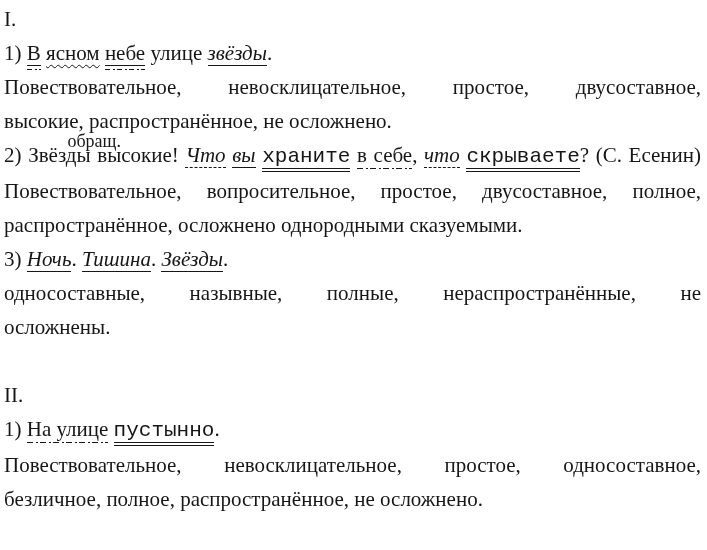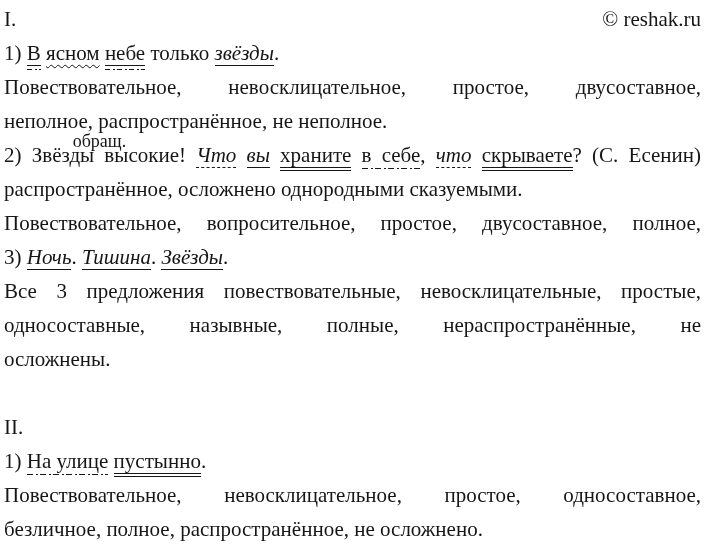--- a/index.html
+++ b/index.html
@@ -12,21 +12,21 @@
     overflow: hidden;
   }
   .page { padding: 2px 6px 0 4px; }
   .line { line-height: 34px; min-height: 34px; white-space: normal; }
   .just { text-align: justify; text-align-last: justify; }
   .hdr { display: flex; justify-content: space-between; align-items: baseline; }
   .gap { height: 34px; }
 
   
   .u-solid  { border-bottom: 1.5px solid #161616; font-style: italic; }
-  .u-double { border-bottom: 4px double #161616; }
+  .u-double { border-bottom: 4px double #161616; font-family: Liberation Mono, monospace; }
   .u-dashed { border-bottom: 1.6px dashed #161616; font-style: italic; }
   .u-wavy   {
     text-decoration-line: underline;
     text-decoration-style: wavy;
     text-decoration-thickness: 1px;
     text-underline-offset: 4px;
   }
   .u-dashdot {
     padding-bottom: 2px;
     background-image: linear-gradient(90deg,
@@ -64,42 +64,40 @@
     color: #161616;
   }
 </style>
 </head>
 <body>
 
 <div class="page">
 
   <div class="line hdr">
     <span>I.</span>
-    <span>© reshak.ru</span>
   </div>
 
   <div class="line"><span>1) </span><span class="u-sd">В</span>
     <span class="u-wavy">ясном</span>
-    <span class="u-sd">небе</span><span> только </span><span class="u-solid">звёзды</span><span>.</span></div>
+    <span class="u-sd">небе</span><span> улице </span><span class="u-solid">звёзды</span><span>.</span></div>
 
   <div class="line just"><span>Повествовательное, невосклицательное, простое, двусоставное,</span></div>
-  <div class="line"><span>неполное, распространённое, не неполное.</span></div>
+  <div class="line"><span>высокие, распространённое, не осложнено.</span></div>
 
   <div class="line just"><span>2) </span><span class="addr"><span class="addr-label">обращ.</span><span>Звёзды высокие</span></span><span>! </span><span class="u-dashed">Что</span>
     <span class="u-solid">вы</span>
     <span class="u-double">храните</span>
     <span class="u-dashdot">в себе</span><span>, </span><span class="u-dashed">что</span>
     <span class="u-double">скрываете</span><span>? (С. Есенин)</span></div>
 
+  <div class="line just"><span>Повествовательное, вопросительное, простое, двусоставное, полное,</span></div>
   <div class="line"><span>распространённое, осложнено однородными сказуемыми.</span></div>
-  <div class="line just"><span>Повествовательное, вопросительное, простое, двусоставное, полное,</span></div>
 
   <div class="line"><span>3) </span><span class="u-solid">Ночь</span><span>. </span><span class="u-solid">Тишина</span><span>. </span><span class="u-solid">Звёзды</span><span>.</span></div>
 
-  <div class="line just"><span>Все 3 предложения повествовательные, невосклицательные, простые,</span></div>
   <div class="line just"><span>односоставные, назывные, полные, нераспространённые, не</span></div>
   <div class="line"><span>осложнены.</span></div>
 
   <div class="gap"></div>
 
   <div class="line"><span>II.</span></div>
 
   <div class="line"><span>1) </span><span class="u-dashdot">На улице</span>
     <span class="u-double">пустынно</span><span>.</span></div>
 

